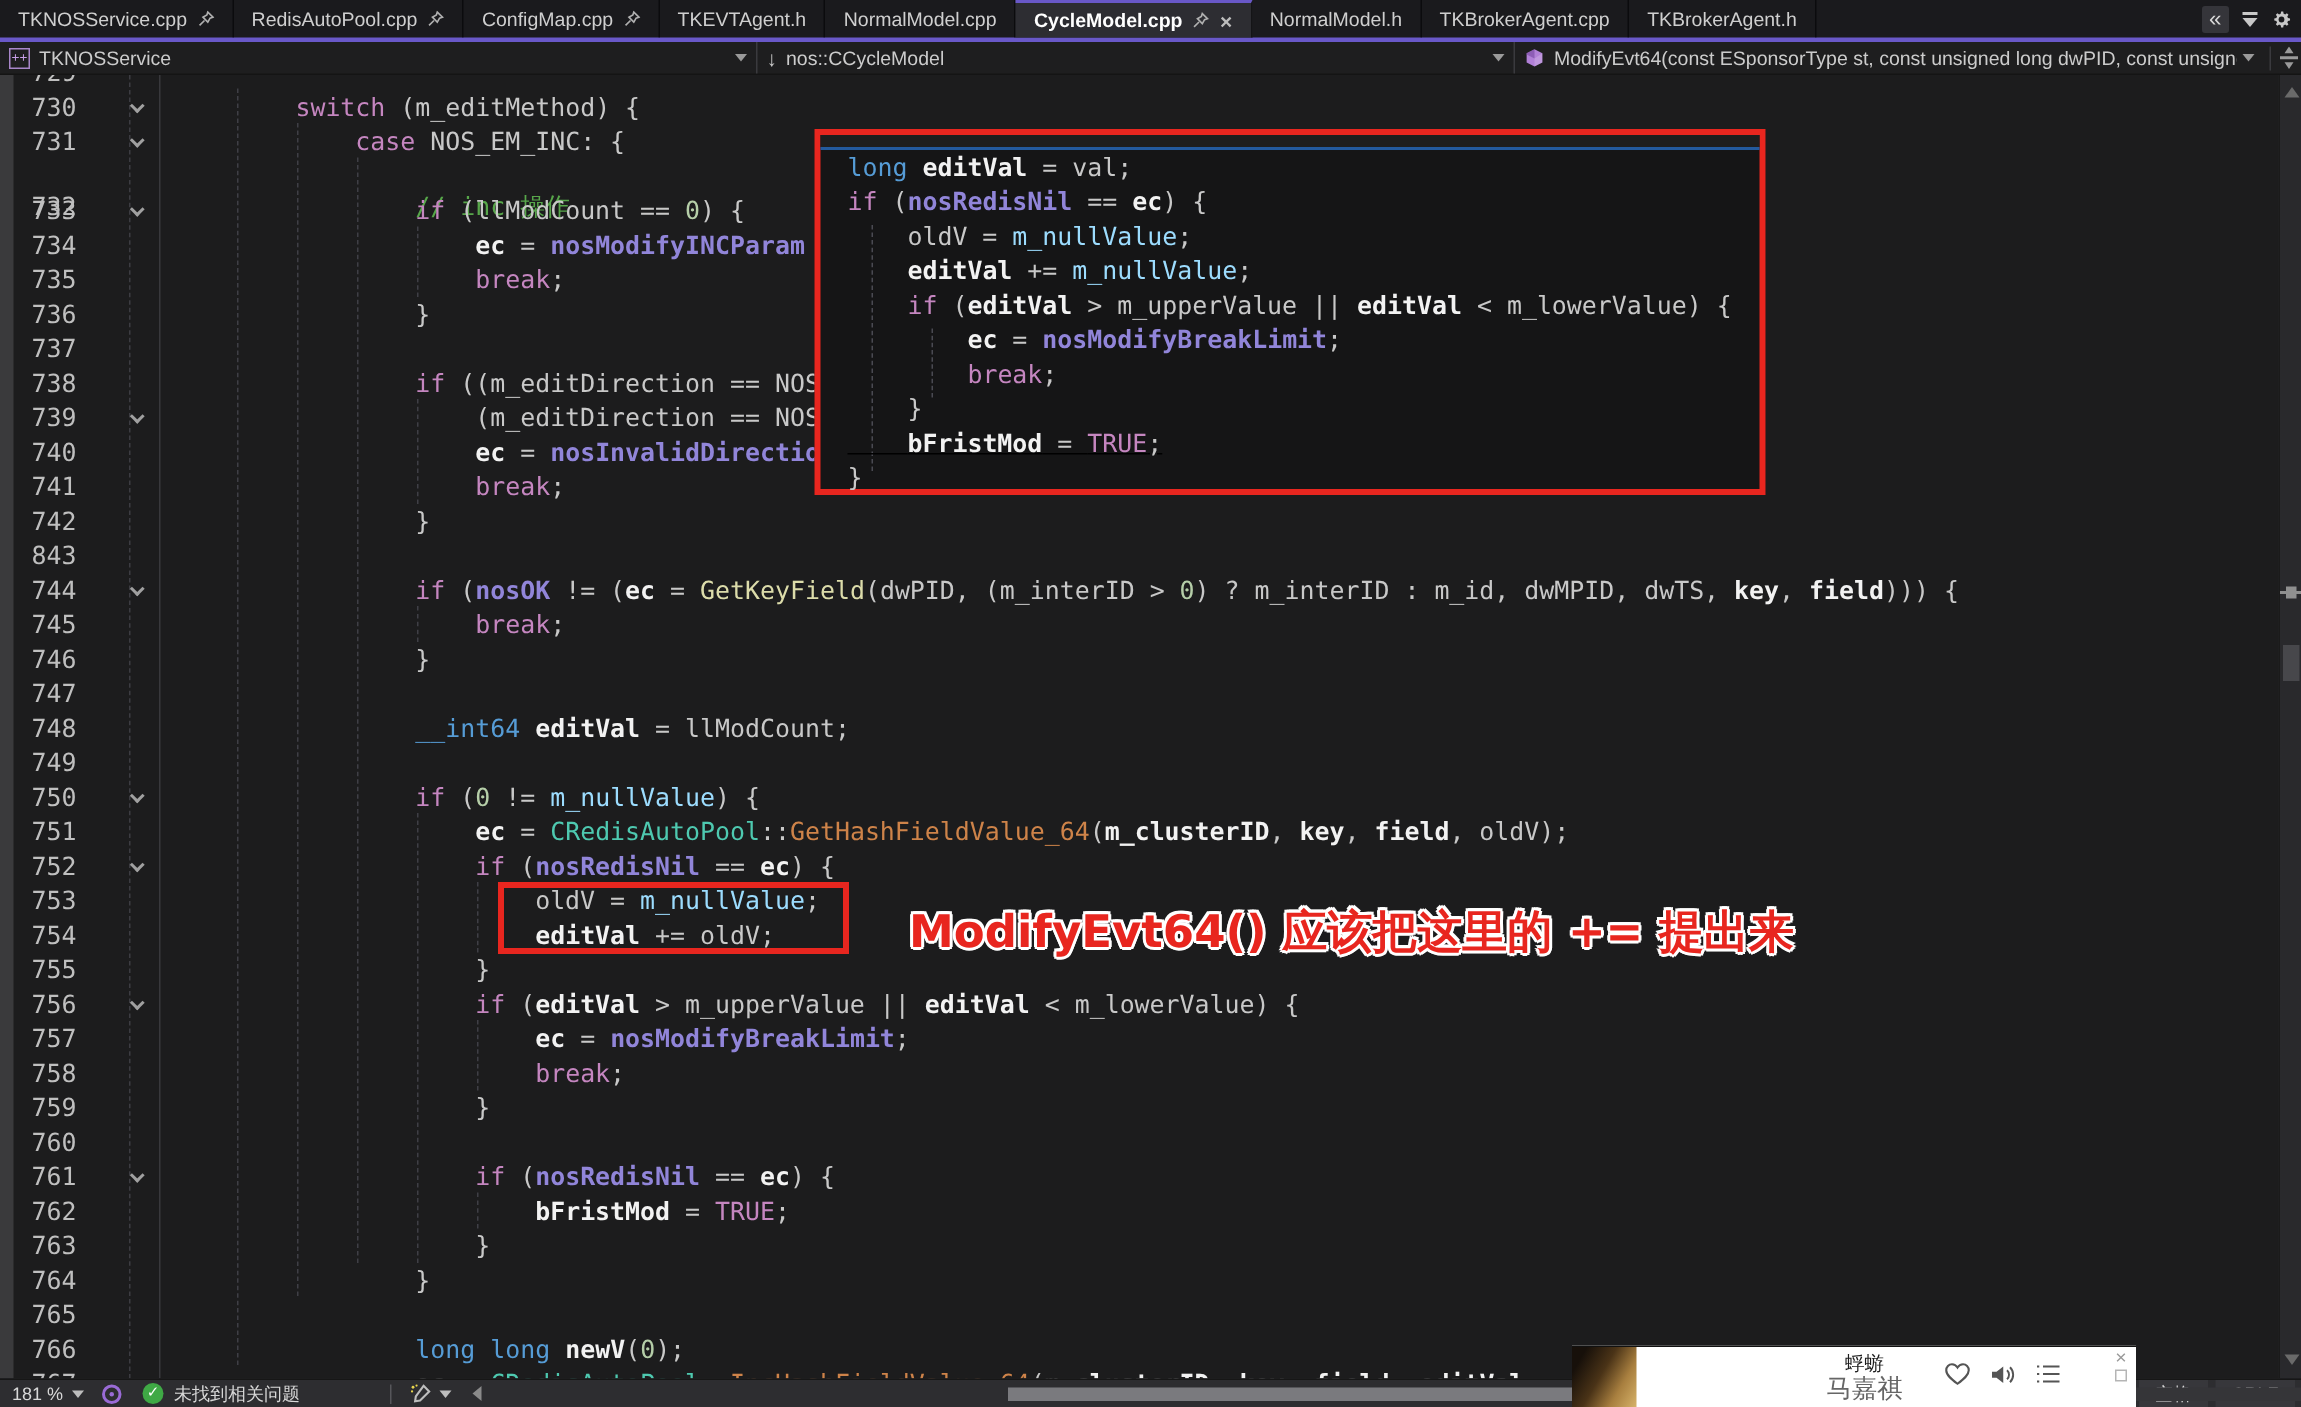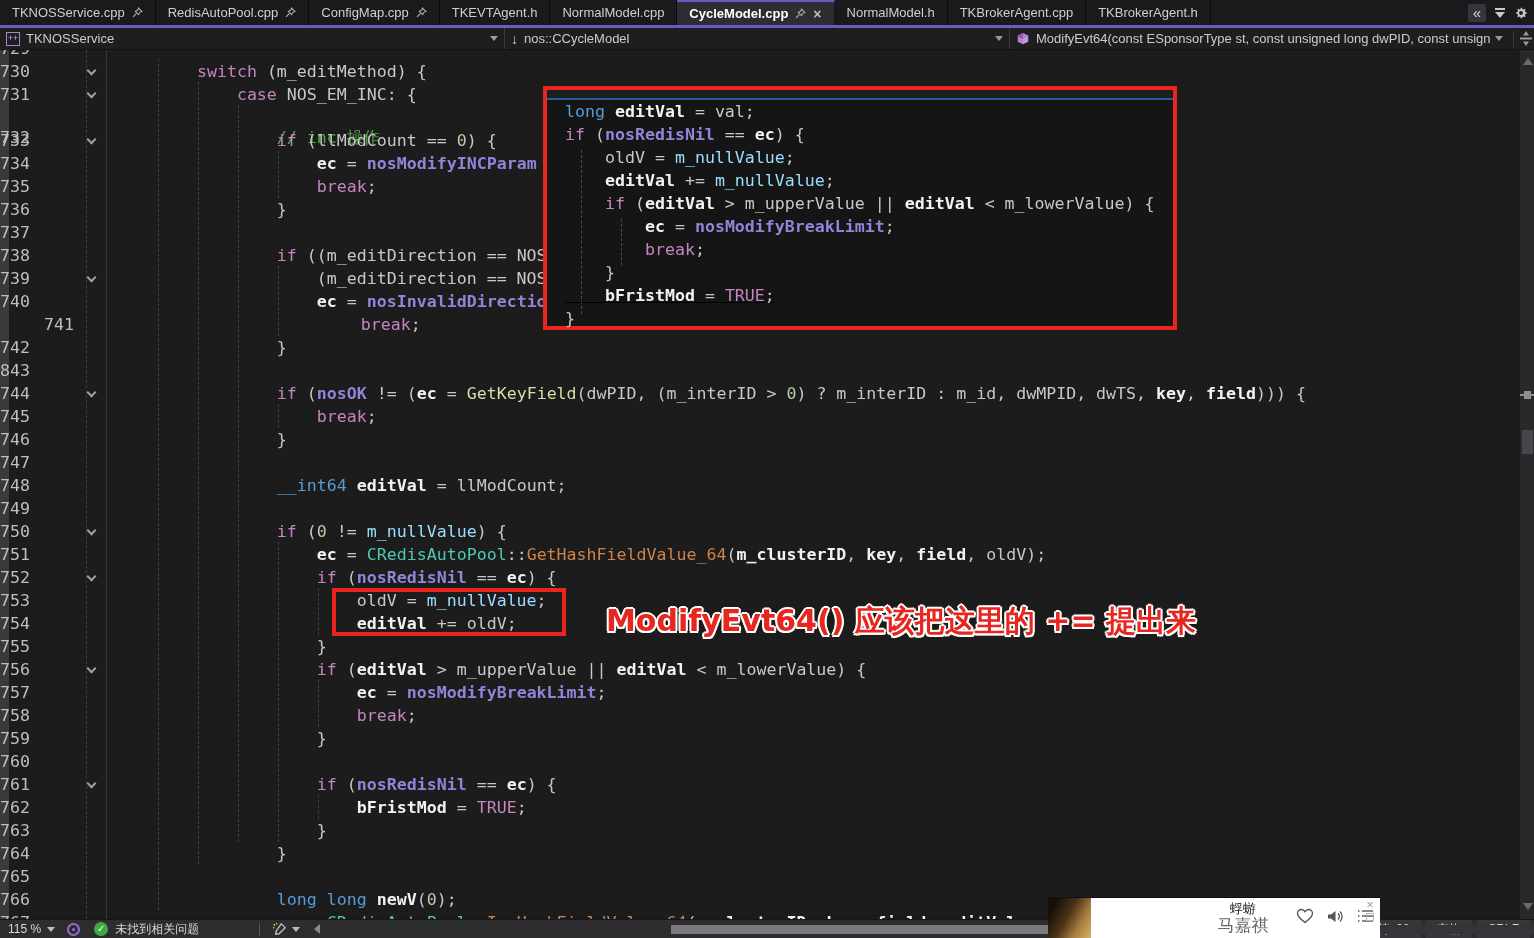--- a/index.html
+++ b/index.html
@@ -44,21 +44,21 @@
 
   
   #editor{position:absolute;top:50px;left:0;width:1534px;height:869px;overflow:hidden;
           background:var(--editor-bg);}
   .gutter-strip{position:absolute;left:0;top:0;width:9px;height:869px;background:#3a3a3c;}
   .margin-dash{position:absolute;left:86px;top:0;height:869px;border-left:1px dashed #3c3c42;}
   .fold-line{position:absolute;left:106px;top:0;height:869px;border-left:1px solid #38383c;}
   .guide{position:absolute;border-left:1px dashed #3f3f46;}
   .cl{position:absolute;left:0;height:23px;white-space:pre;
       font-family:"DejaVu Sans Mono",monospace;font-size:16.6px;line-height:23px;z-index:1;}
-  .ln{display:inline-block;width:72px;text-align:left;color:#bfbfbf;}
+  .ln{display:inline-block;width:72px;text-align:center;color:#bfbfbf;}
   .foldc{display:inline-block;width:45px;}
   .chev{display:inline-block;width:7px;height:7px;border-right:2px solid #a0a0a0;
         border-bottom:2px solid #a0a0a0;transform:rotate(45deg);margin-left:16px;vertical-align:3px;}
   .tk-p{color:#c8c8c8}.tk-k{color:#c586c0}.tk-t{color:#569cd6}
   .tk-c{color:#9185d9;font-weight:bold}.tk-b{color:#f2f2f2;font-weight:bold}
   .tk-f{color:#dcdcaa}.tk-s{color:#4ec9b0}.tk-o{color:#ce8349}
   .tk-m{color:#57a64a}.tk-n{color:#b5cea8}.tk-d{color:#9cdcfe}
 
   
   .overlay-box{position:absolute;left:543px;top:36px;width:634px;height:244px;background:#151516;
@@ -102,21 +102,21 @@
        line-height:14px;text-align:center;margin-right:7px;}
   .sb-div{width:1px;height:13px;background:#56565a;margin:0 12px 0 60px;}
   .sb-hscroll-arrow{width:0;height:0;border-top:5px solid transparent;border-bottom:5px solid transparent;
        border-right:6px solid #8a8a8a;margin:0 6px 0 14px;}
   .hscroll-channel{position:absolute;left:345px;top:5px;width:1040px;height:9px;background:#353538;}
   .hscroll-thumb{position:absolute;left:0;top:0;width:685px;height:9px;background:#7a7a7e;}
   .sb-right{margin-left:auto;display:flex;align-items:center;gap:5px;height:100%;padding-right:4px;}
   .sb-item{background:#37373b;height:19px;display:flex;align-items:center;padding:0 11px;}
 
   
-  .player{position:absolute;left:1048px;top:897px;width:332px;height:41px;background:#ffffff;
+  .player{position:absolute;left:1048px;top:897px;width:376px;height:41px;background:#ffffff;
        z-index:10;display:flex;align-items:center;border-top:1px solid #111;}
   .album{width:43px;height:41px;flex:none;
        background:linear-gradient(120deg,#17100a 15%,#4a3317 45%,#a87f3f 72%,#d8b46a 100%);}
   .track{position:absolute;left:110px;top:2px;width:170px;text-align:center;}
   .track-title{font-size:13px;color:#1c1c1c;line-height:17px;}
   .track-artist{font-size:17px;color:#666;line-height:17px;}
   .p-icons{position:absolute;left:248px;top:10px;display:flex;gap:13px;align-items:center;}
   .p-win{position:absolute;right:6px;top:1px;text-align:center;}
   .p-close{color:#9a9a9a;font-size:13px;line-height:12px;}
   .p-min{width:8px;height:8px;border:1px solid #b5b5b5;margin:2px auto 0;}
@@ -243,21 +243,21 @@
       <div class="cl" style="top: 32.5px;"><span class="ln">731</span><span class="foldc"><span class="chev"></span></span><span><span class="tk-p">            </span><span class="tk-k">case</span><span class="tk-p"> NOS_EM_INC: {</span></span></div>
       <div class="cl" style="top: 55.5px; margin-top: 20px;"><span class="ln">732</span><span class="foldc"></span><span><span class="tk-m">                // inc 操作</span></span></div>
       <div class="cl" style="top: 78.5px;"><span class="ln">733</span><span class="foldc"><span class="chev"></span></span><span><span class="tk-p">                </span><span class="tk-k">if</span><span class="tk-p"> (llModCount == </span><span class="tk-n">0</span><span class="tk-p">) {</span></span></div>
       <div class="cl" style="top: 101.5px;"><span class="ln">734</span><span class="foldc"></span><span><span class="tk-p">                    </span><span class="tk-b">ec</span><span class="tk-p"> = </span><span class="tk-c">nosModifyINCParam</span></span></div>
       <div class="cl" style="top: 124.5px;"><span class="ln">735</span><span class="foldc"></span><span><span class="tk-p">                    </span><span class="tk-k">break</span><span class="tk-p">;</span></span></div>
       <div class="cl" style="top: 147.5px;"><span class="ln">736</span><span class="foldc"></span><span><span class="tk-p">                }</span></span></div>
       <div class="cl" style="top: 170.5px;"><span class="ln">737</span><span class="foldc"></span><span></span></div>
       <div class="cl" style="top: 193.5px;"><span class="ln">738</span><span class="foldc"></span><span><span class="tk-p">                </span><span class="tk-k">if</span><span class="tk-p"> ((m_editDirection == NOS</span></span></div>
       <div class="cl" style="top: 216.5px;"><span class="ln">739</span><span class="foldc"><span class="chev"></span></span><span><span class="tk-p">                    (m_editDirection == NOS</span></span></div>
       <div class="cl" style="top: 239.5px;"><span class="ln">740</span><span class="foldc"></span><span><span class="tk-p">                    </span><span class="tk-b">ec</span><span class="tk-p"> = </span><span class="tk-c">nosInvalidDirectio</span></span></div>
-      <div class="cl" style="top: 262.5px; margin-left: 44px;"><span class="ln">741</span><span class="foldc"></span><span><span class="tk-p">                    </span><span class="tk-k">break</span><span class="tk-p">;</span></span></div>
+      <div class="cl" style="top: 262.5px;"><span class="ln">741</span><span class="foldc"></span><span><span class="tk-p">                    </span><span class="tk-k">break</span><span class="tk-p">;</span></span></div>
       <div class="cl" style="top: 286px;"><span class="ln">742</span><span class="foldc"></span><span><span class="tk-p">                }</span></span></div>
       <div class="cl" style="top: 308.5px;"><span class="ln">843</span><span class="foldc"></span><span></span></div>
       <div class="cl" style="top: 331.5px;"><span class="ln">744</span><span class="foldc"><span class="chev"></span></span><span><span class="tk-p">                </span><span class="tk-k">if</span><span class="tk-p"> (</span><span class="tk-c">nosOK</span><span class="tk-p"> != (</span><span class="tk-b">ec</span><span class="tk-p"> = </span><span class="tk-f">GetKeyField</span><span class="tk-p">(dwPID, (m_interID &gt; </span><span class="tk-n">0</span><span class="tk-p">) ? m_interID : m_id, dwMPID, dwTS, </span><span class="tk-b">key</span><span class="tk-p">, </span><span class="tk-b">field</span><span class="tk-p">))) {</span></span></div>
       <div class="cl" style="top: 354.5px;"><span class="ln">745</span><span class="foldc"></span><span><span class="tk-p">                    </span><span class="tk-k">break</span><span class="tk-p">;</span></span></div>
       <div class="cl" style="top: 377.5px;"><span class="ln">746</span><span class="foldc"></span><span><span class="tk-p">                }</span></span></div>
       <div class="cl" style="top: 400.5px;"><span class="ln">747</span><span class="foldc"></span><span></span></div>
       <div class="cl" style="top: 423.5px;"><span class="ln">748</span><span class="foldc"></span><span><span class="tk-p">                </span><span class="tk-t">__int64</span><span class="tk-p"> </span><span class="tk-b">editVal</span><span class="tk-p"> = llModCount;</span></span></div>
       <div class="cl" style="top: 446.5px;"><span class="ln">749</span><span class="foldc"></span><span></span></div>
       <div class="cl" style="top: 469.5px;"><span class="ln">750</span><span class="foldc"><span class="chev"></span></span><span><span class="tk-p">                </span><span class="tk-k">if</span><span class="tk-p"> (</span><span class="tk-n">0</span><span class="tk-p"> != </span><span class="tk-d">m_nullValue</span><span class="tk-p">) {</span></span></div>
       <div class="cl" style="top: 492.5px;"><span class="ln">751</span><span class="foldc"></span><span><span class="tk-p">                    </span><span class="tk-b">ec</span><span class="tk-p"> = </span><span class="tk-s">CRedisAutoPool</span><span class="tk-p">::</span><span class="tk-o">GetHashFieldValue_64</span><span class="tk-p">(</span><span class="tk-b">m_clusterID</span><span class="tk-p">, </span><span class="tk-b">key</span><span class="tk-p">, </span><span class="tk-b">field</span><span class="tk-p">, oldV);</span></span></div>
@@ -305,21 +305,21 @@
   <div class="vscroll">
     <div class="vs-arrow vs-up"></div>
     <div class="vs-marker-line"></div>
     <div class="vs-marker-knob"></div>
     <div class="vs-thumb"></div>
     <div class="vs-arrow vs-down"></div>
   </div>
 </div>
 
 <div class="statusbar">
-  <span class="sb-zoom">115 %</span>
+  <span class="sb-zoom">181 %</span>
   <span class="sb-caret"></span>
   <span class="sb-ext"></span>
   <span class="sb-check">✓</span>
   <span>未找到相关问题</span>
   <span class="sb-div"></span>
   <span style="display:flex;">
     <svg width="15" height="15" viewBox="0 0 16 16">
         <path d="M10 2l4 4-6.5 6.5L4 13l.5-3.5z" fill="none" stroke="#bdbdbd" stroke-width="1.5"></path>
         <circle cx="2.5" cy="3" r="1" fill="#e8d44d"></circle>
         <circle cx="5" cy="1.8" r=".8" fill="#e8d44d"></circle>

